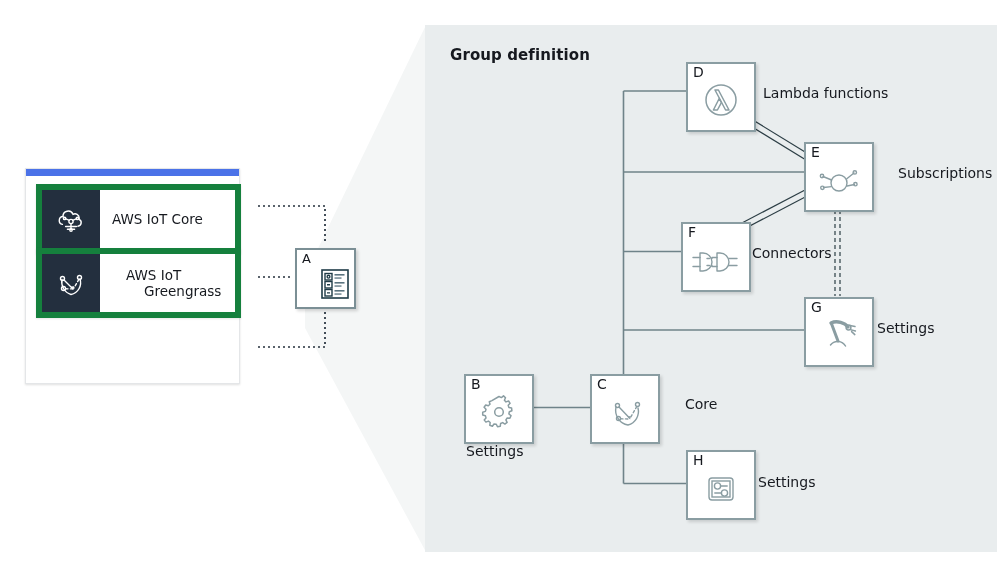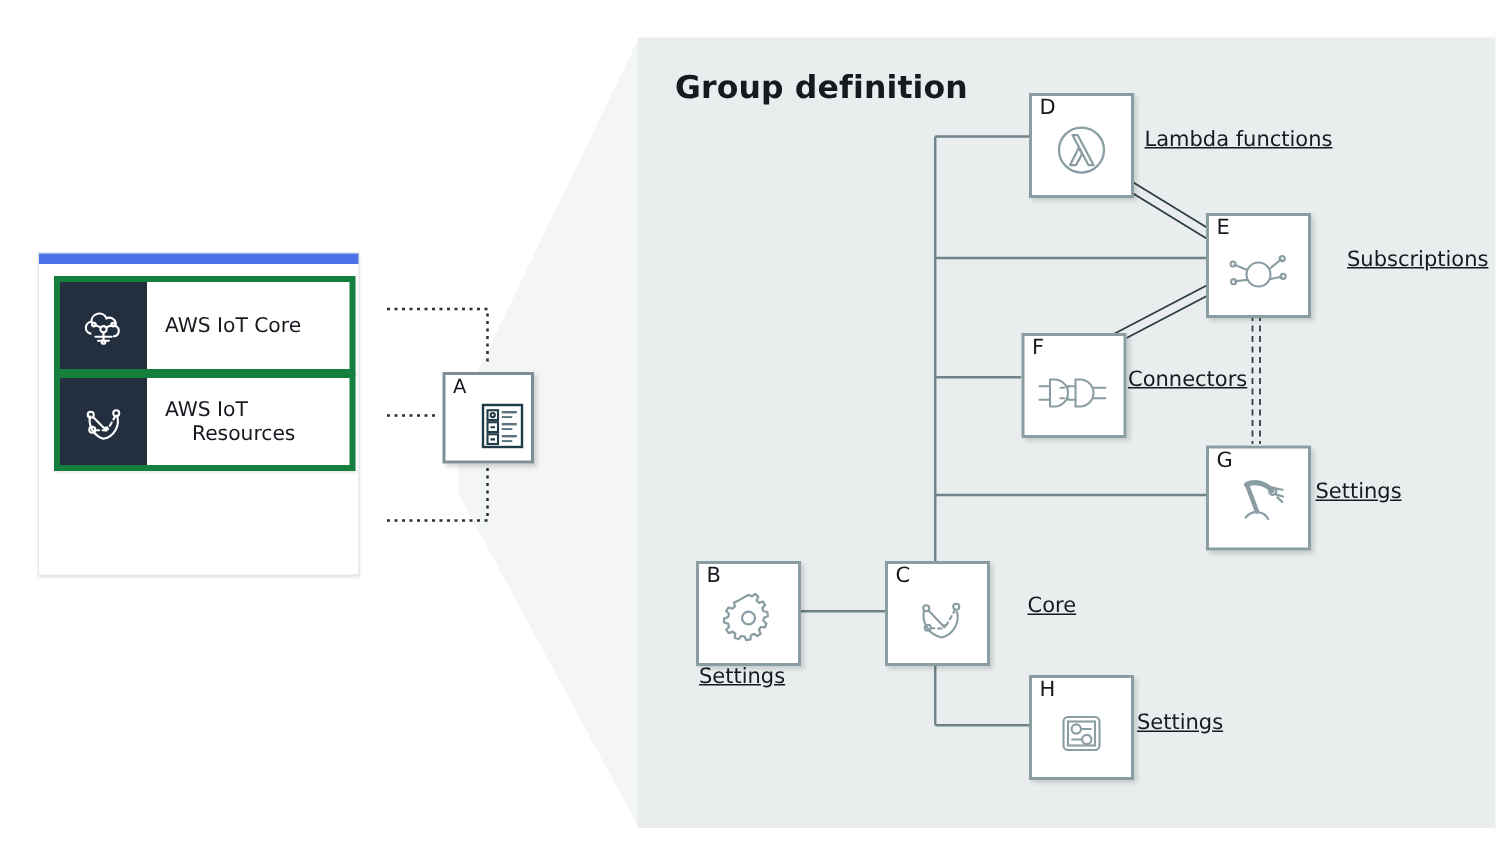--- a/index.html
+++ b/index.html
@@ -14,40 +14,40 @@
     position:absolute;left:425px;top:25px;width:572px;height:527px;
     background:#e9edee;
   }
   #zoom-wedge{
     position:absolute;left:305px;top:25px;width:121px;height:527px;
     background:#f4f6f6;
     clip-path:polygon(100% 0%, 100% 100%, 0% 57.5%, 0% 47.5%);
   }
   #panel-title{
     position:absolute;left:450px;top:46px;
-    font-size:21px;font-weight:bold;letter-spacing:.1px;color:#16191f;
+    font-size:15px;font-weight:bold;letter-spacing:.1px;color:#16191f;
   }
 
   
   #service-card{
     position:absolute;left:25px;top:168px;width:213px;height:214px;
     background:#ffffff;border:1px solid #e4e6e8;
     box-shadow:0 1px 2px rgba(0,0,0,.12);
   }
   #card-accent{
     position:absolute;left:0;top:0;width:100%;height:7px;background:#4b72e8;
   }
   .svc-row{
     position:absolute;left:10px;width:193px;height:58px;
-    background:#ffffff;border:4px solid #15803d;
+    background:#ffffff;border:6px solid #15803d;
     box-shadow:0 1px 2px rgba(0,0,0,.10);
     display:flex;align-items:center;
   }
   #svc-row-0{top:15px;}
-  #svc-row-1{top:79px;}
+  #svc-row-1{top:79px;gap:14px;}
   #svc-row-2{top:143px;}
   .svc-icon{
     width:58px;height:58px;flex:0 0 58px;background:#232f3e;
     display:flex;align-items:center;justify-content:center;
   }
   .svc-label{
     padding-left:12px;font-size:13.5px;line-height:16px;color:#16191f;
   }
 
   
@@ -65,21 +65,21 @@
     border:2px solid #8a9da2;box-shadow:2px 2px 3px rgba(0,0,0,.14);
   }
   .node .nlabel{
     position:absolute;left:5px;top:0px;font-size:14px;color:#16191f;
   }
   .node .nicon{
     position:absolute;left:0;top:0;width:100%;height:100%;
     display:flex;align-items:center;justify-content:center;
   }
   .node-caption{
-    position:absolute;font-size:14px;color:#16191f;white-space:nowrap;text-decoration:underline;
+    position:absolute;font-size:14px;color:#16191f;white-space:nowrap;
   }
 
   
   #node-d{left:686px;top:62px;}
   #node-e{left:804px;top:142px;}
   #node-f{left:681px;top:222px;}
   #node-g{left:804px;top:297px;}
   #node-b{left:464px;top:374px;}
   #node-c{left:590px;top:374px;}
   #node-h{left:686px;top:450px;}
@@ -170,21 +170,21 @@
         <circle cx="28.5" cy="14.5" r="2"></circle>
         <circle cx="12.5" cy="25.5" r="2"></circle>
         <path d="M13 17 L22 26" stroke-linecap="round"></path>
         <path d="M27.8 16.5 L23 25" stroke-linecap="round" stroke-dasharray="2.4 2.4"></path>
         <path d="M14.6 25.8 L21.4 25.9" stroke-linecap="round" stroke-dasharray="2.4 2.4"></path>
         <path d="M22.6 26.4 L23.2 23.2 L20 23.6 Z" fill="#ffffff" stroke="none"></path>
       </svg>
     </div>
     <div class="svc-label">
       <span>AWS IoT</span><br>
-      <span style="padding-left:18px;display:inline-block">Resources</span>
+      <span style="padding-left:18px;display:inline-block">Greengrass</span>
     </div>
   </div>
 
 </div>
 
 <div id="node-a">
   <span class="nlabel">A</span>
   <span class="nicon">
     <svg width="32" height="32" viewBox="0 0 32 32">
       <rect x="3" y="2" width="26" height="28" fill="#ffffff" stroke="#1f3b47" stroke-width="1.6"></rect>

